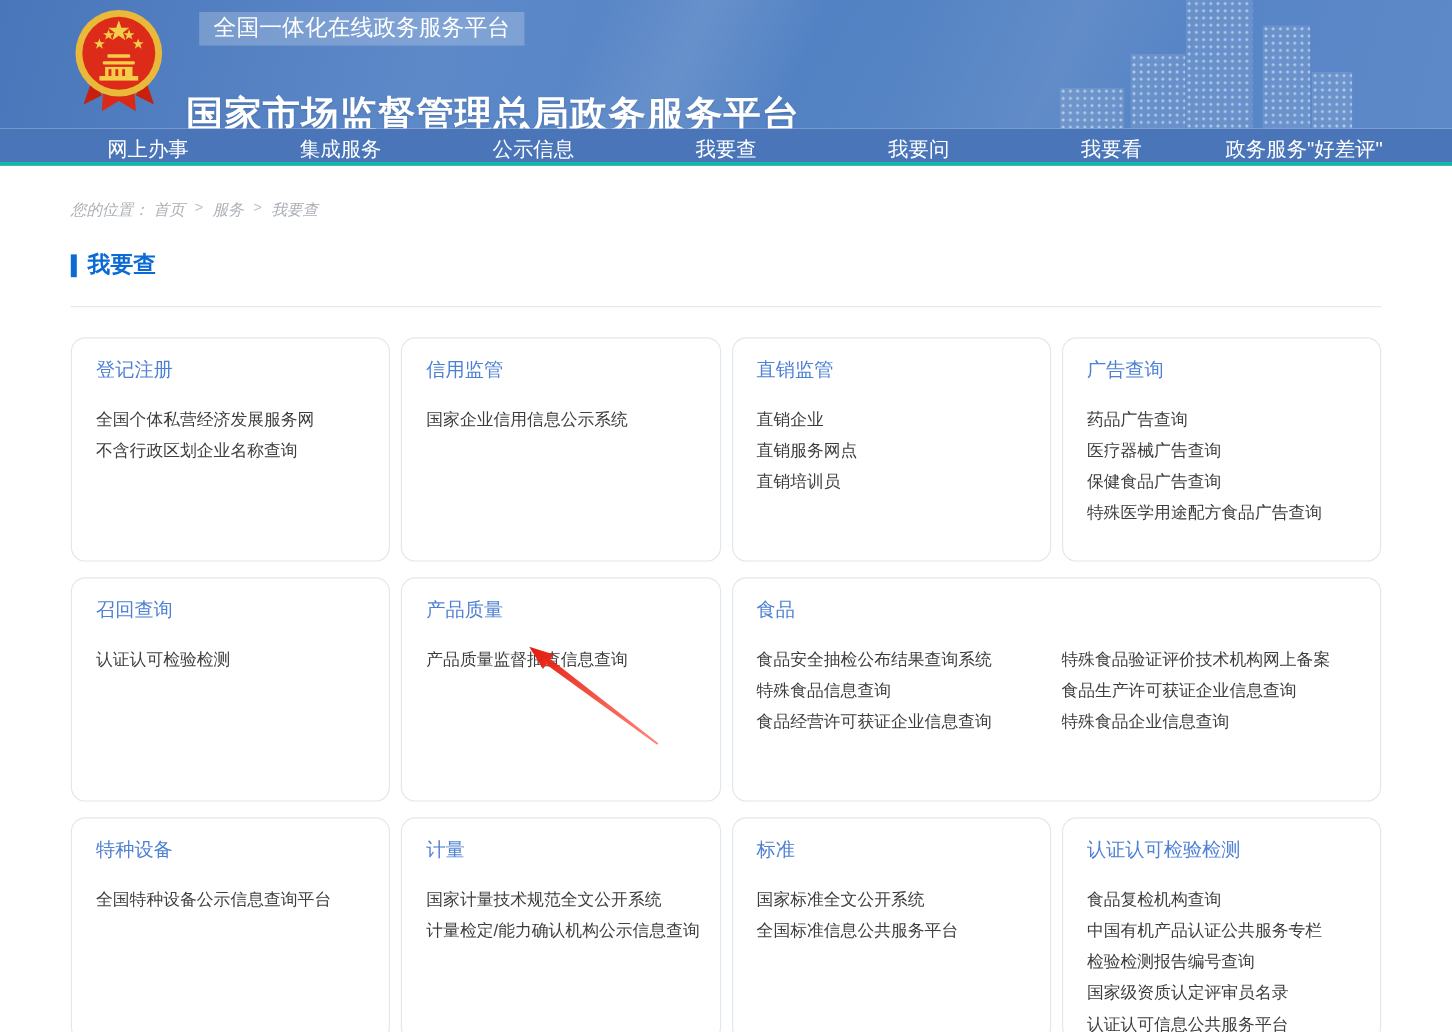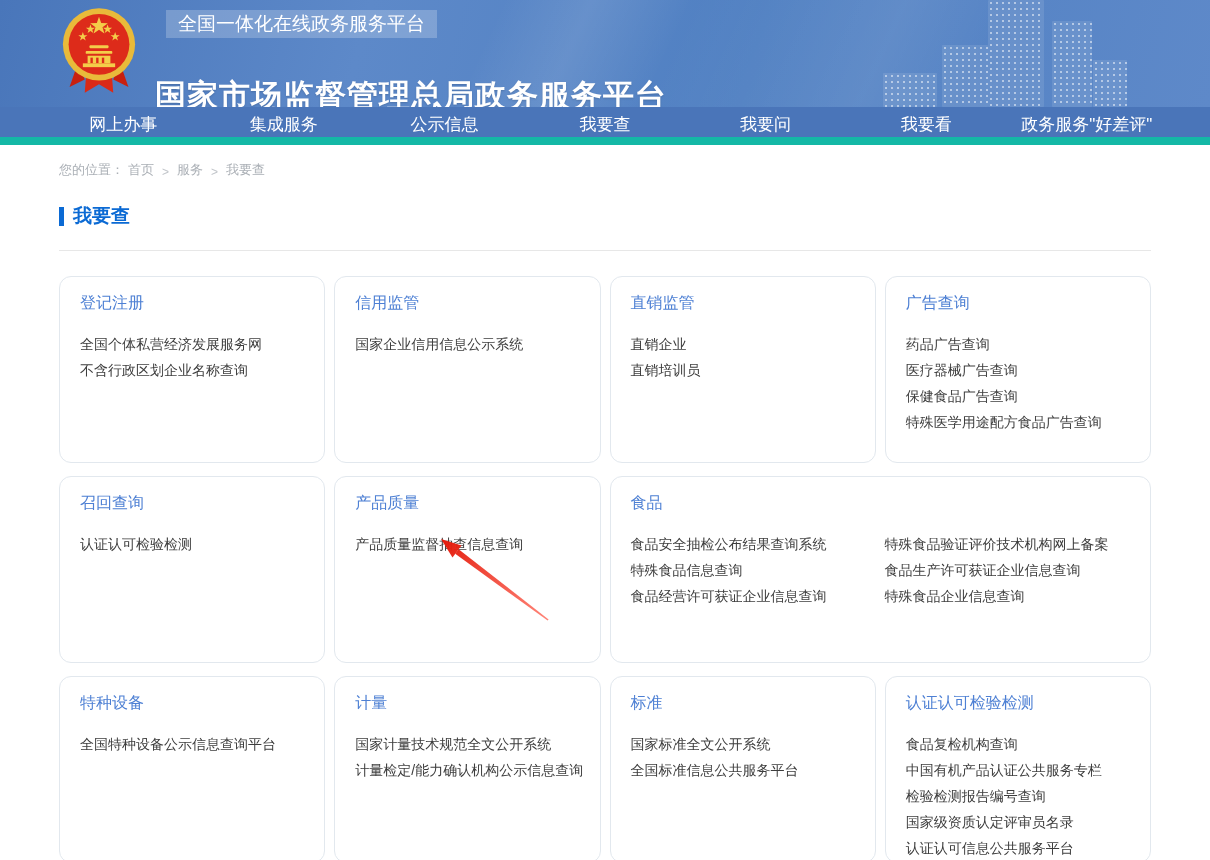--- a/index.html
+++ b/index.html
@@ -21,28 +21,28 @@
   .bldg { position:absolute; bottom:0; background-color:rgba(255,255,255,.10);
     background-image:radial-gradient(rgba(255,255,255,.50) 1px, transparent 1.4px);
     background-size:6px 6px; border-radius:1px; }
   .b1 { left:3px;  width:54px; height:34px; }
   .b2 { left:62px; width:46px; height:62px; }
   .b3 { left:108px; width:56px; height:107px; }
   .b4 { left:172px; width:40px; height:86px; }
   .b5 { left:213px; width:34px; height:47px; }
 
   
-  .nav-bar { display:flex; height:38px; background:#4a75b9; border-bottom:8px solid #14b8a6;
+  .nav-bar { display:flex; height:31px; background:#4a75b9; border-bottom:3px solid #14b8a6;
     padding:0 43px; }
   .nav-item { flex:1; text-align:center; line-height:35px; color:#fff; font-size:17px;
     cursor:pointer; white-space:nowrap; }
 
   
   .content { padding:0 59px; }
-  .breadcrumb { margin-top:16px; font-size:13px; color:#aaafb5; display:flex; align-items:flex-end; }
+  .breadcrumb { margin-top:28px; font-size:13px; color:#aaafb5; display:flex; align-items:flex-start;font-style:italic; }
   .bc-prefix { color:#abb0b6; }
   .bc-link { color:#abb0b6; margin:0 4px; cursor:pointer; text-decoration:none; }
   .bc-sep { color:#c0c4c9; margin:0 4px; font-size:12px; }
   .page-title-row { margin-top:24px; display:flex; align-items:center; }
   .title-bar { width:5px; height:19px; background:#0b6ad4; margin-right:9px; }
   .page-title { color:#0b6ad4; font-size:19px; font-weight:bold; }
   .divider { margin-top:21px; height:1px; background:#e7e7e7; }
 
   
   .grid { margin-top:25px; display:grid; grid-template-columns:repeat(4,1fr);
@@ -135,20 +135,21 @@
           <div class="card-col">
             <a class="svc-link">国家企业信用信息公示系统</a>
           </div>
         </div>
       </div>
       <div class="card">
         <div class="card-title">直销监管</div>
         <div class="card-cols">
           <div class="card-col">
             <a class="svc-link">直销企业</a>
+            <a class="svc-link">直销服务网点</a>
             <a class="svc-link">直销培训员</a>
           </div>
         </div>
       </div>
       <div class="card">
         <div class="card-title">广告查询</div>
         <div class="card-cols">
           <div class="card-col">
             <a class="svc-link">药品广告查询</a>
             <a class="svc-link">医疗器械广告查询</a>

